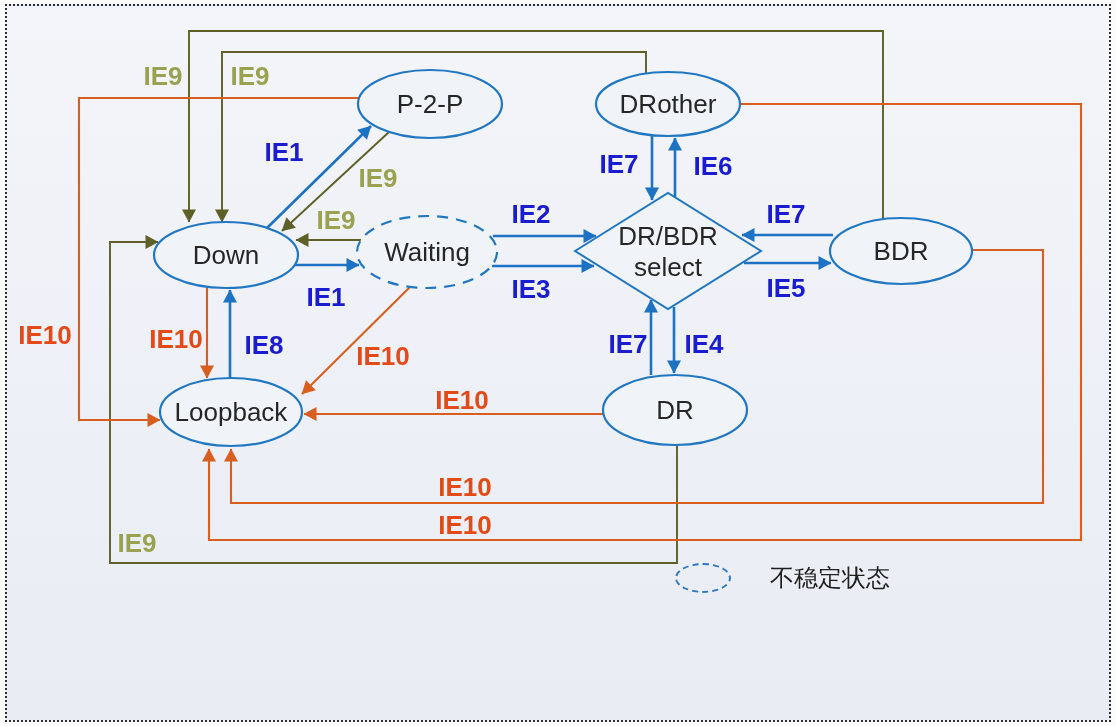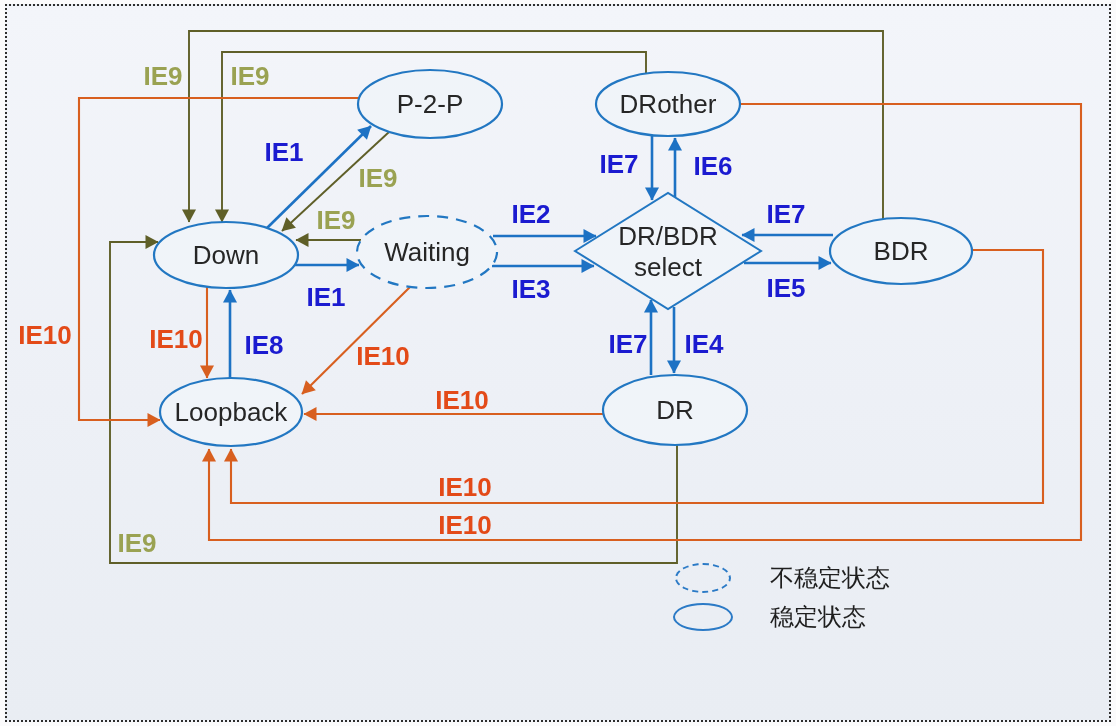--- a/index.html
+++ b/index.html
@@ -2,21 +2,21 @@
 <html><head>
 <meta charset="utf-8">
 <style>
   html,body{margin:0;padding:0;background:#fbfbfc;}
   body{width:1116px;height:726px;position:relative;overflow:hidden;
        font-family:"Liberation Sans","DejaVu Sans",sans-serif;}
   .frame{position:absolute;left:5px;top:4px;right:5px;bottom:4px;
          border:2px dotted #2e2e2e;
          background:linear-gradient(180deg,#f3f5fa 0%,#edf0f6 55%,#e9edf3 100%);}
   svg{position:absolute;left:0;top:0;}
-  .legend{position:absolute;left:668px;top:563px;display:flex;flex-direction:column;gap:9px;}
+  .legend{position:absolute;left:668px;top:563px;display:flex;flex-direction:column;gap:19px;}
   .legend-row{display:flex;align-items:center;height:30px;}
   .sw-box{width:70px;display:flex;justify-content:center;align-items:center;}
   .sw-dashed{width:52px;height:26px;border:2px dashed #2b7ac6;border-radius:50%;}
   .sw-solid{width:56px;height:24px;border:2px solid #2b7ac6;border-radius:50%;}
   .legend-label{margin-left:32px;font-size:24px;color:#1f1f1f;white-space:nowrap;}
 </style>
 </head>
 <body>
 
 <div class="frame"></div>
@@ -111,19 +111,13 @@
     <text x="465" y="525" text-anchor="middle" dominant-baseline="central" fill="#e34a18" font-size="26" font-weight="600">IE10</text>
   </svg>
 
 <div class="legend">
   <div class="legend-row">
     <span class="sw-box">
         <span class="sw-dashed"></span>
       </span>
     <span class="legend-label">不稳定状态</span>
   </div>
-  <div class="legend-row">
-    <span class="sw-box">
-        <span class="sw-solid"></span>
-      </span>
-    <span class="legend-label">稳定状态</span>
-  </div>
 </div>
 
 </body></html>

